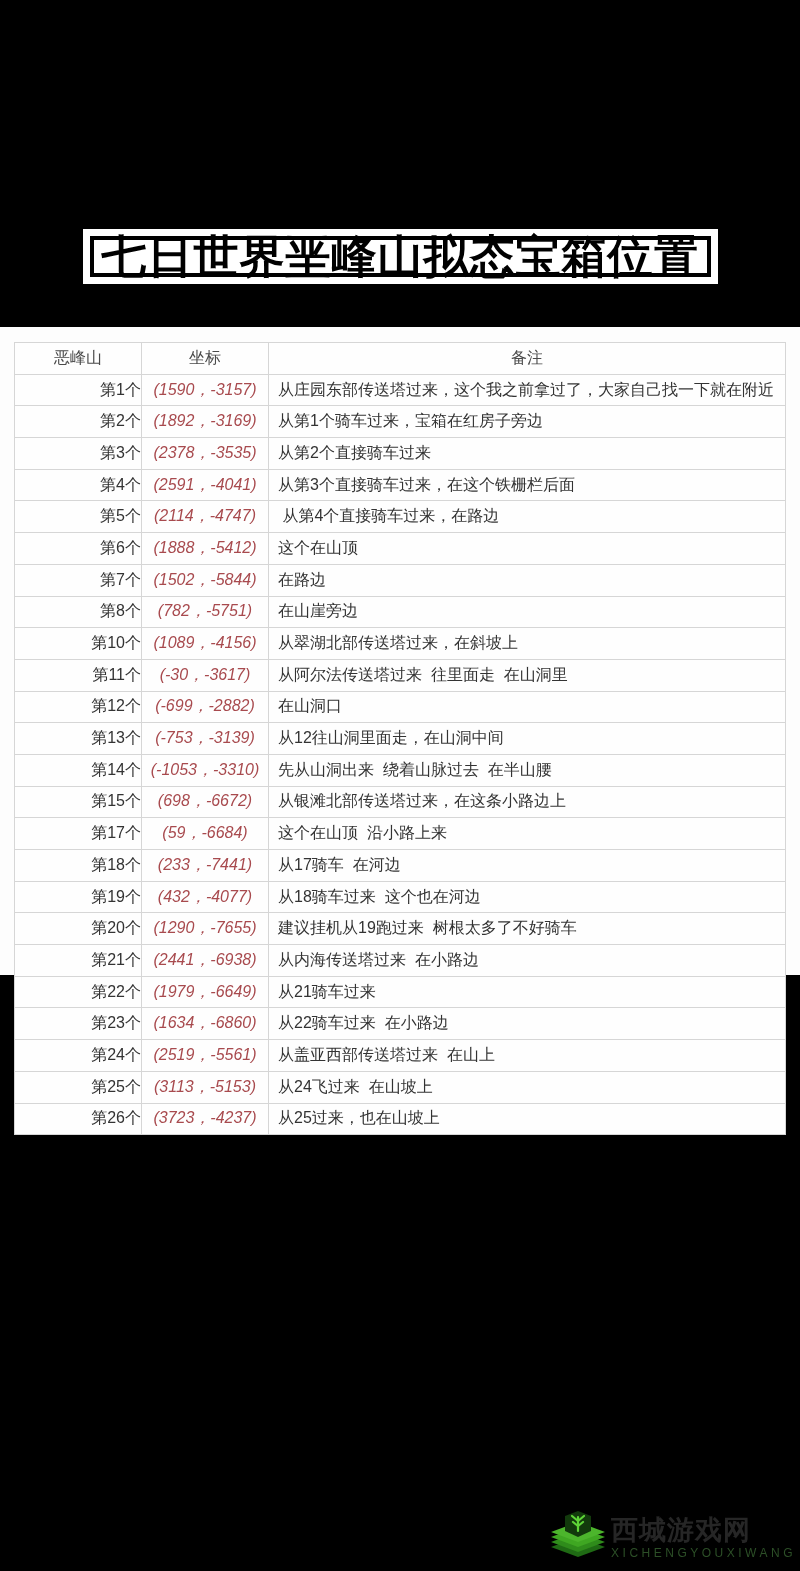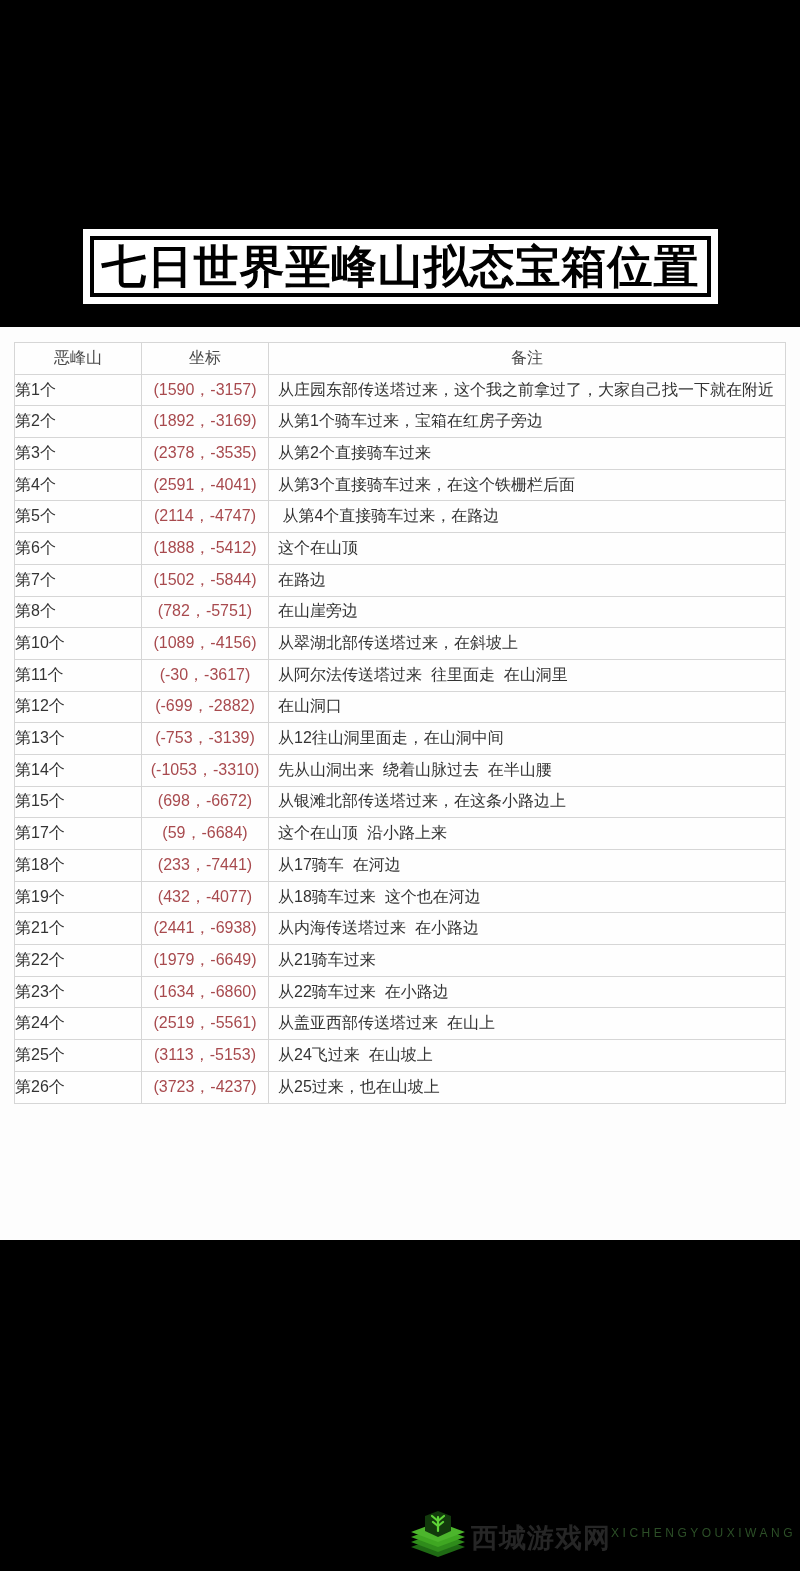--- a/index.html
+++ b/index.html
@@ -8,42 +8,42 @@
     height: 1571px;
     position: relative;
     font-family: "Liberation Sans", "DejaVu Sans", sans-serif;
     overflow: hidden;
   }
 
   
   .title-banner {
     position: absolute;
     left: 83px; top: 229px;
-    width: 635px; height: 75px;
+    width: 635px; height: 55px;
     background: #fff;
     padding: 7px;
   }
   .title-banner .inner {
     width: 100%; height: 100%;
     border: 4px solid #000;
     display: flex; align-items: center; justify-content: center;
   }
   .title-banner .title-text {
     font-size: 45px;
     font-weight: 900;
     color: #000;
     letter-spacing: 1px;
     white-space: nowrap;
   }
 
   
   .sheet {
     position: absolute;
     left: 0; top: 327px;
-    width: 800px; height: 913px;
+    width: 800px; height: 648px;
     background: #fdfdfd;
     padding: 15px 14px;
   }
 
   table.chest-table {
     width: 100%;
     border-collapse: collapse;
     background: #fefefe;
     table-layout: fixed;
   }
@@ -54,45 +54,46 @@
     height: 31.7px;
     font-size: 16px;
     vertical-align: middle;
   }
   .chest-table th {
     font-weight: normal;
     color: #4a4a4a;
     text-align: center;
   }
   .chest-table td.cell-index {
-    text-align: left;
+    text-align: right;
     color: #333;
   }
   .chest-table td.cell-coordinate {
     text-align: center;
     color: var(--coord-color, #a84a4e);
+    font-style: italic;
   }
   .chest-table td.cell-note {
     text-align: left;
     color: #333;
     padding-left: 9px;
     padding-right: 8px;
     white-space: pre-wrap;
     overflow: hidden;
   }
 
   
   .watermark {
     position: absolute;
     right: 4px; bottom: 2px;
     display: flex;
     align-items: center;
   }
   .watermark .logo { width: 58px; height: 62px; flex: 0 0 auto; }
-  .watermark .wm-text { display: flex; margin-left: 4px; }
+  .watermark .wm-text { display: flex; flex-direction: column; margin-left: 4px; }
   .watermark .wm-cn {
     font-size: 27px;
     font-weight: bold;
     color: #262626;
     letter-spacing: 1px;
     line-height: 1.05;
   }
   .watermark .wm-en {
     font-size: 12px;
     color: #2c4f27;
@@ -201,20 +202,25 @@
   </tr>
         <tr>
     <td class="cell-index">第18个</td>
     <td class="cell-coordinate">(233，-7441)</td>
     <td class="cell-note">从17骑车  在河边</td>
   </tr>
         <tr>
     <td class="cell-index">第19个</td>
     <td class="cell-coordinate">(432，-4077)</td>
     <td class="cell-note">从18骑车过来  这个也在河边</td>
+  </tr>
+        <tr>
+    <td class="cell-index">第20个</td>
+    <td class="cell-coordinate">(1290，-7655)</td>
+    <td class="cell-note">建议挂机从19跑过来  树根太多了不好骑车</td>
   </tr>
         <tr>
     <td class="cell-index">第21个</td>
     <td class="cell-coordinate">(2441，-6938)</td>
     <td class="cell-note">从内海传送塔过来  在小路边</td>
   </tr>
         <tr>
     <td class="cell-index">第22个</td>
     <td class="cell-coordinate">(1979，-6649)</td>
     <td class="cell-note">从21骑车过来</td>

